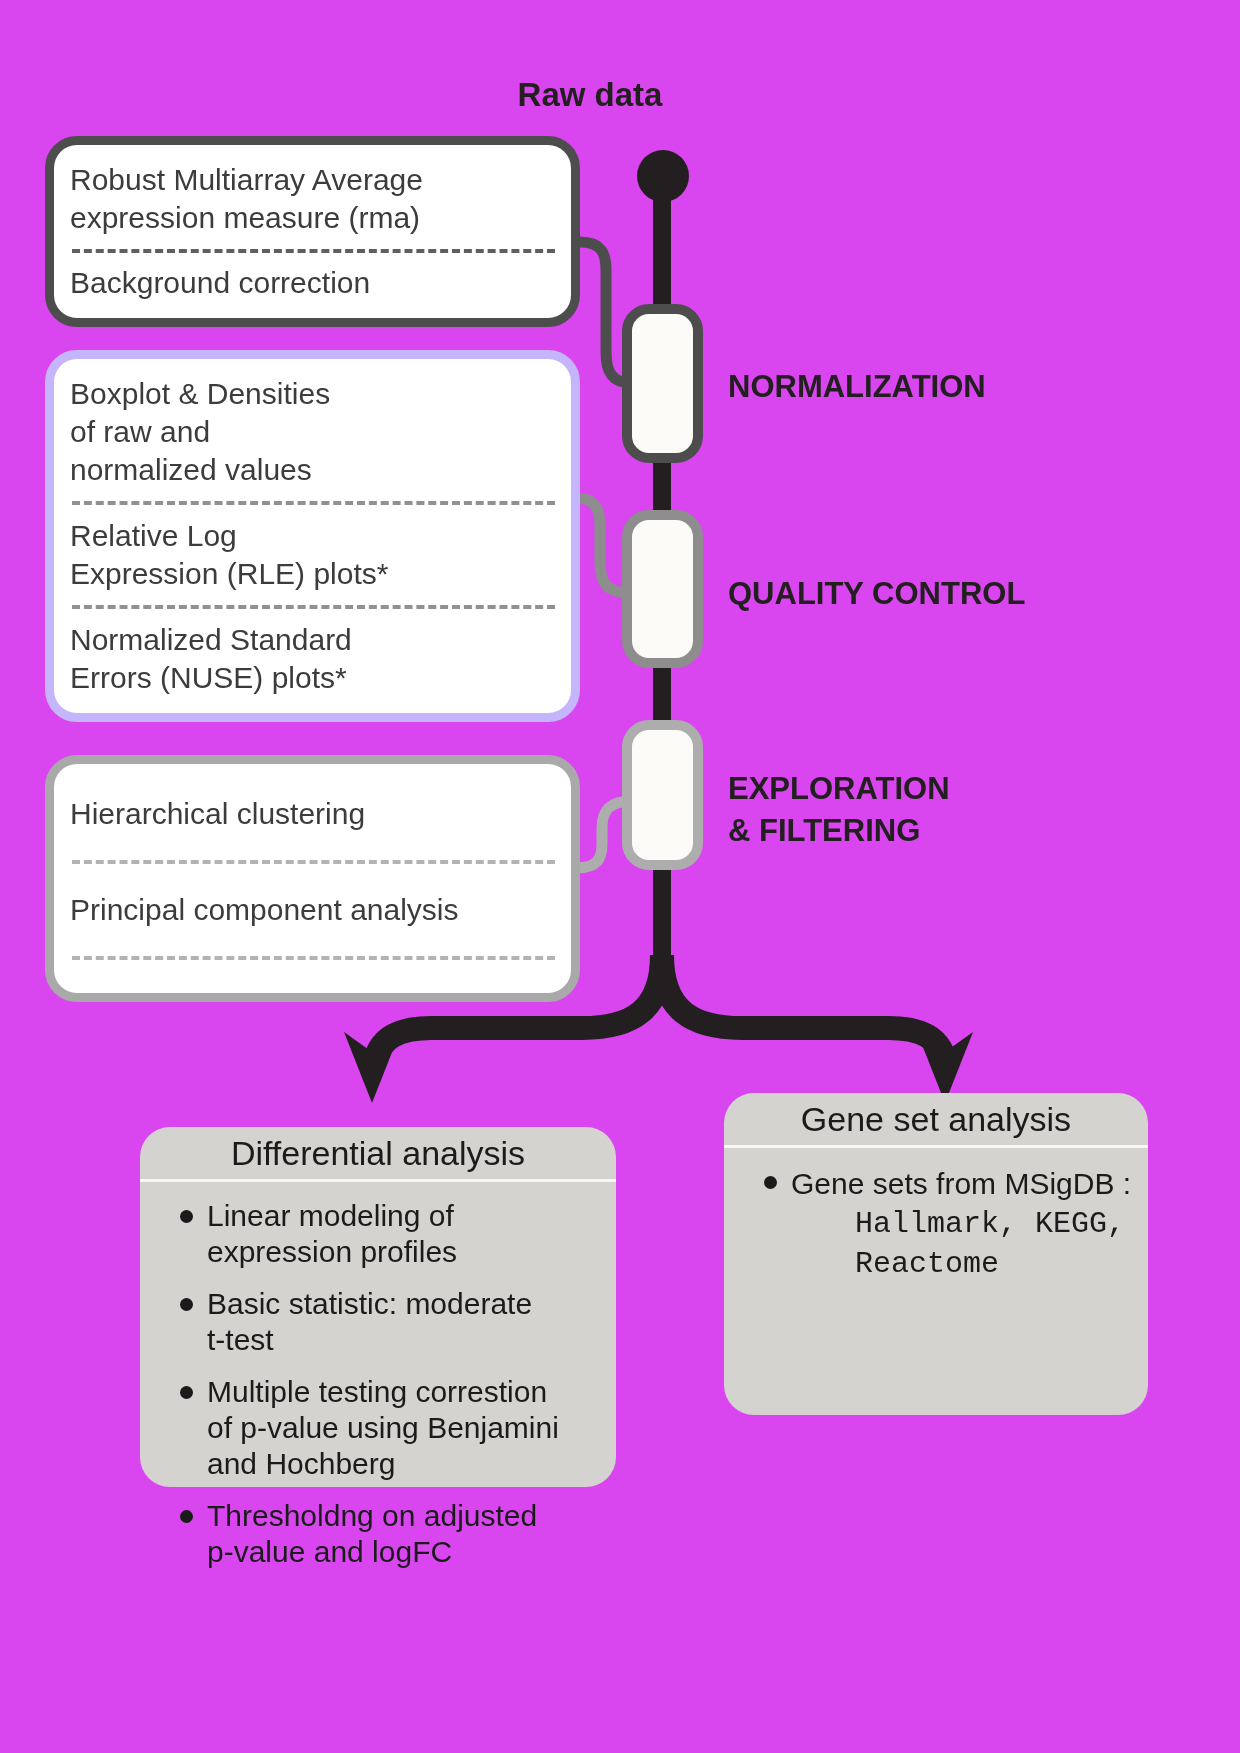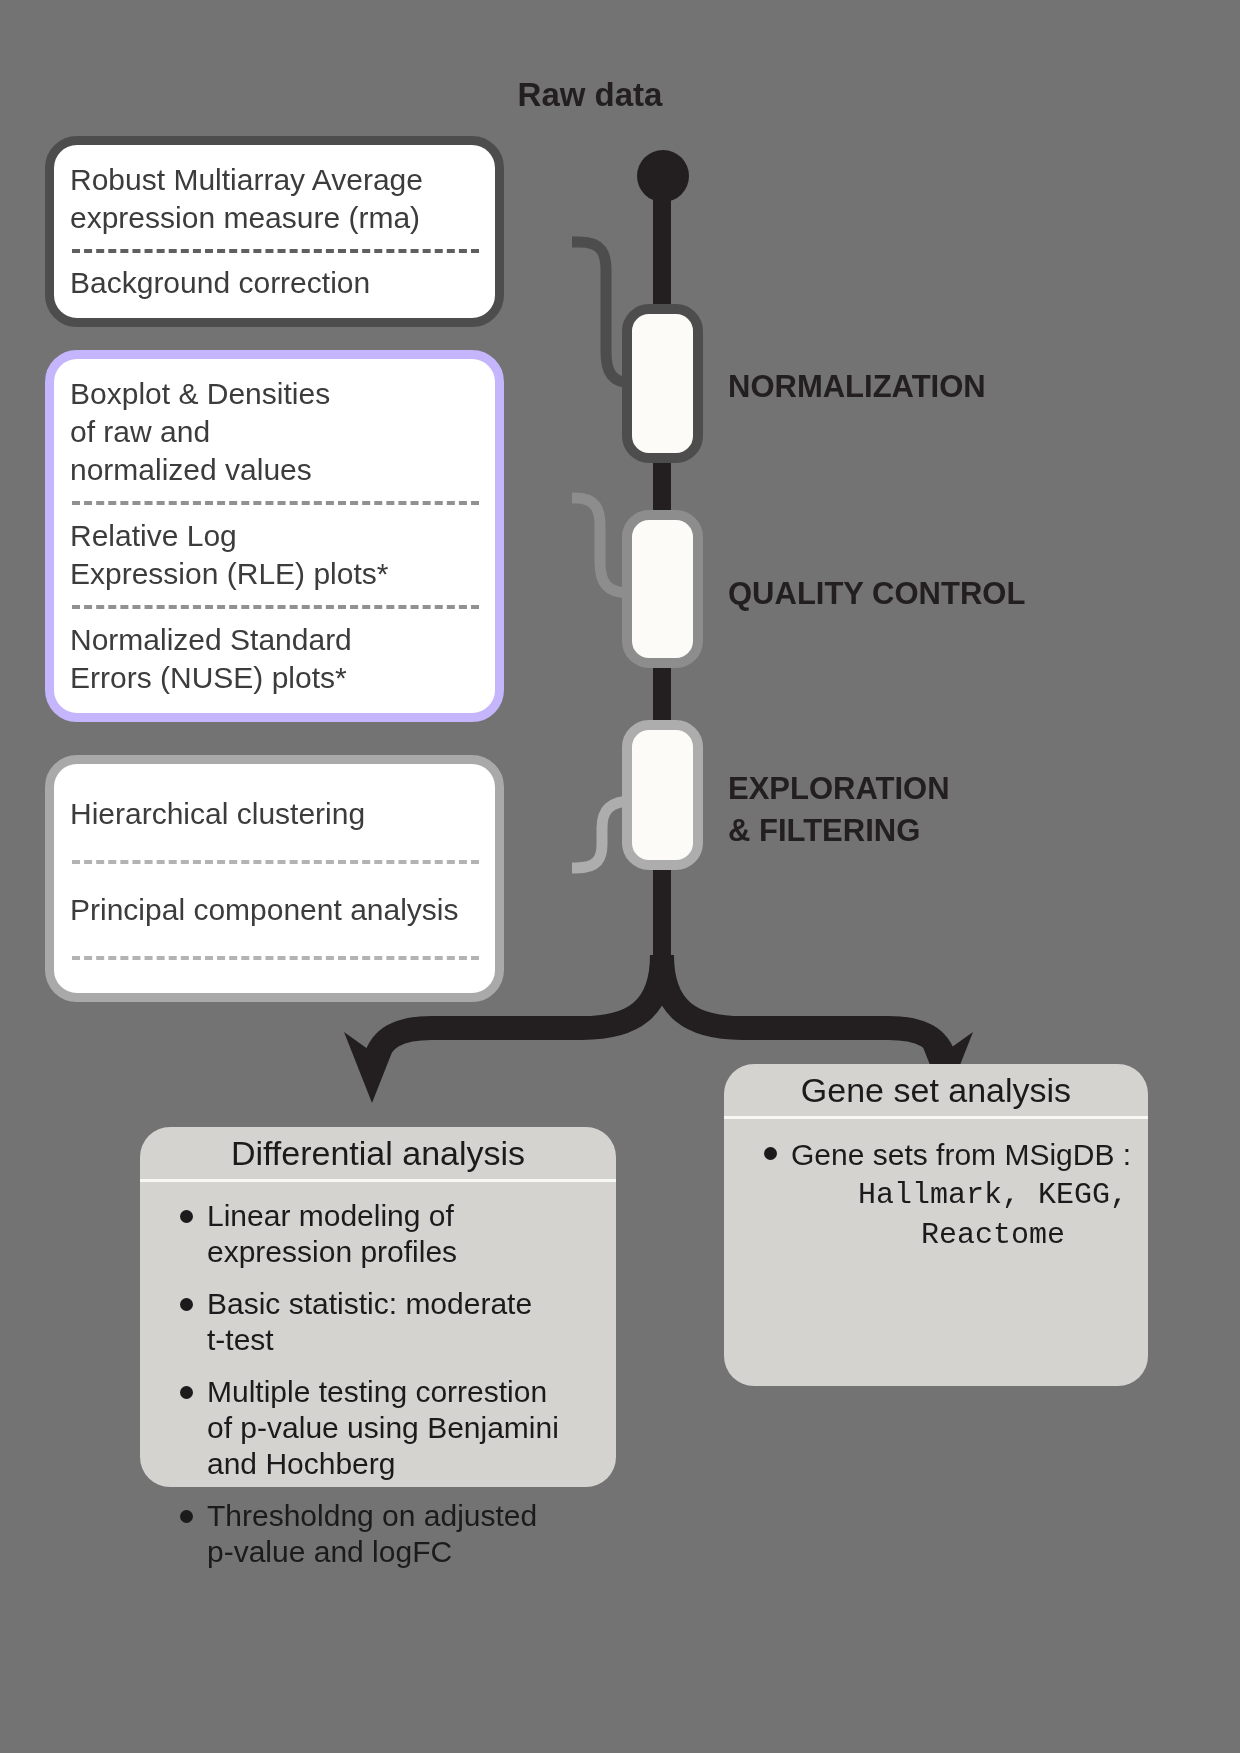--- a/index.html
+++ b/index.html
@@ -1,30 +1,30 @@
 <!DOCTYPE html>
 <html><head>
 <meta charset="utf-8">
 <style>
   html,body{margin:0;padding:0;background:#ffffff;}
   .canvas{
-    position:relative;width:1240px;height:1753px;background:#737373;overflow:hidden;
+    position:relative;width:1240px;height:1753px;background:#d946ef;overflow:hidden;
     font-family:"Liberation Sans","DejaVu Sans",sans-serif;
   }
   .flow{position:absolute;left:0;top:0;}
 
   
   .raw-data{
     position:absolute;left:460px;top:76px;width:260px;text-align:center;
     font-size:33px;font-weight:bold;color:#231f20;
   }
 
   
   .mbox{
-    position:absolute;left:45px;width:459px;box-sizing:border-box;
+    position:absolute;left:45px;width:535px;box-sizing:border-box;
     border-radius:32px;background:#ffffff;
     display:flex;flex-direction:column;justify-content:space-evenly;
     padding:6px 14px 6px 16px;
     font-size:30px;line-height:38px;color:#3c3c3c;
   }
   .mbox .ln{white-space:nowrap;}
   .mbox1{top:136px;height:191px;border:9px solid #4d4d4d;}
   .mbox2{top:350px;height:372px;border:9px solid #c4b5fd;}
   .mbox3{top:755px;height:247px;border:9px solid #a9a9a9;}
   .dash{height:0;border-top:4px dashed #5f5f5f;margin:2px 2px;}
@@ -39,21 +39,21 @@
   .lbl-norm{top:366px;}
   .lbl-qc{top:573px;}
   .lbl-exp{top:768px;}
 
   
   .abox{
     position:absolute;background:#d4d3d0;border-radius:30px;box-sizing:border-box;
     color:#1b1b1b;
   }
   .abox-left{left:140px;top:1127px;width:476px;height:360px;}
-  .abox-right{left:724px;top:1064px;width:424px;height:322px;text-align:center;}
+  .abox-right{left:724px;top:1093px;width:424px;height:322px;}
   .abox-header{
     height:52px;display:flex;align-items:center;justify-content:center;
     font-size:34px;border-bottom:3px solid #f7f7f4;
   }
   .abox-body{padding:16px 8px 0 40px;}
   .bullet{display:flex;margin-bottom:16px;}
   .bullet::before{
     content:"";width:13px;height:13px;border-radius:50%;background:#1b1b1b;
     flex-shrink:0;margin:12px 14px 0 0;
   }

